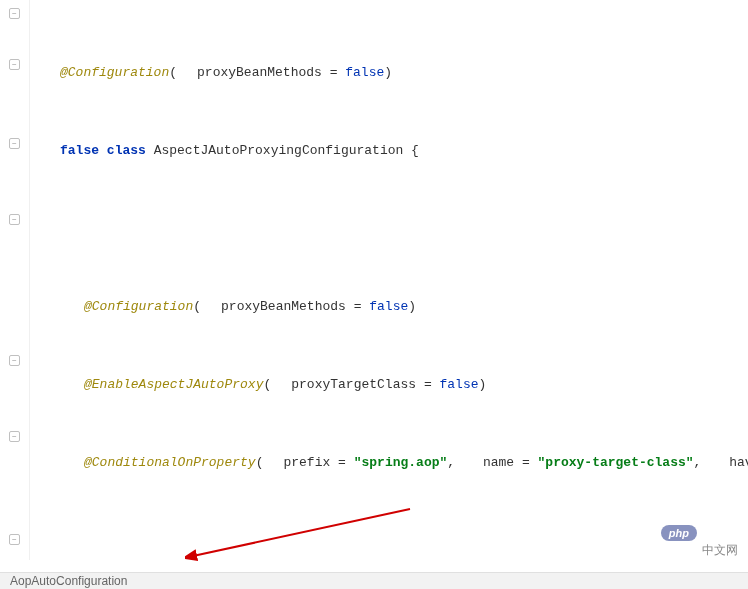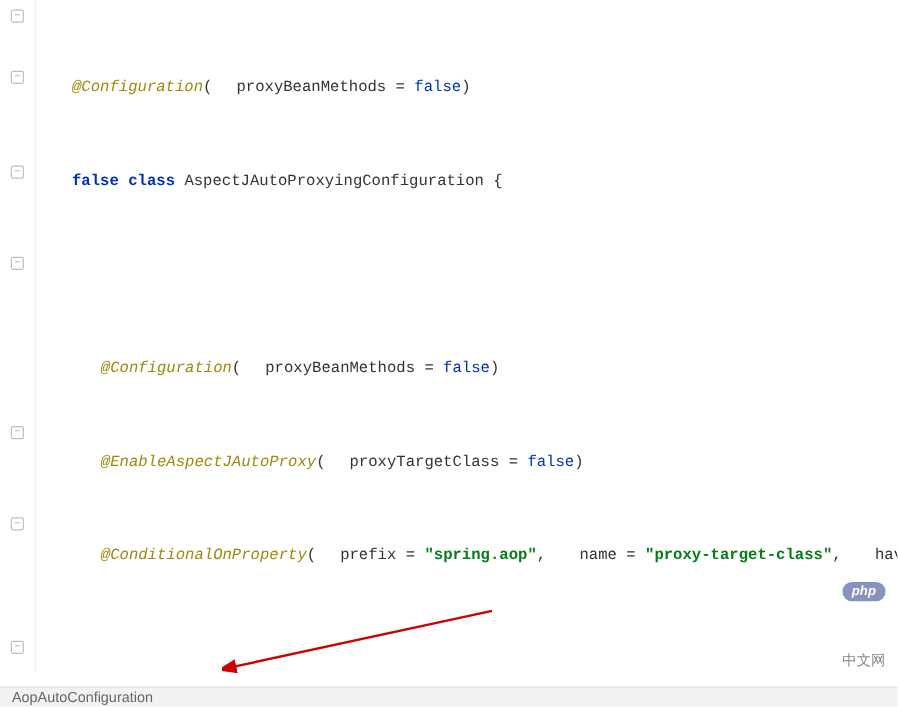--- a/index.html
+++ b/index.html
@@ -83,21 +83,20 @@
       pointer-events: none;
     }
     .watermark {
       position: absolute;
       right: 10px;
       bottom: 30px;
       display: flex;
       align-items: center;
       gap: 5px;
       font-family: sans-serif;
-      flex-direction: column;
     }
     .php-badge {
       background: #8892BF;
       color: #fff;
       border-radius: 12px;
       padding: 2px 8px;
       font-size: 11px;
       font-weight: bold;
       font-style: italic;
     }

